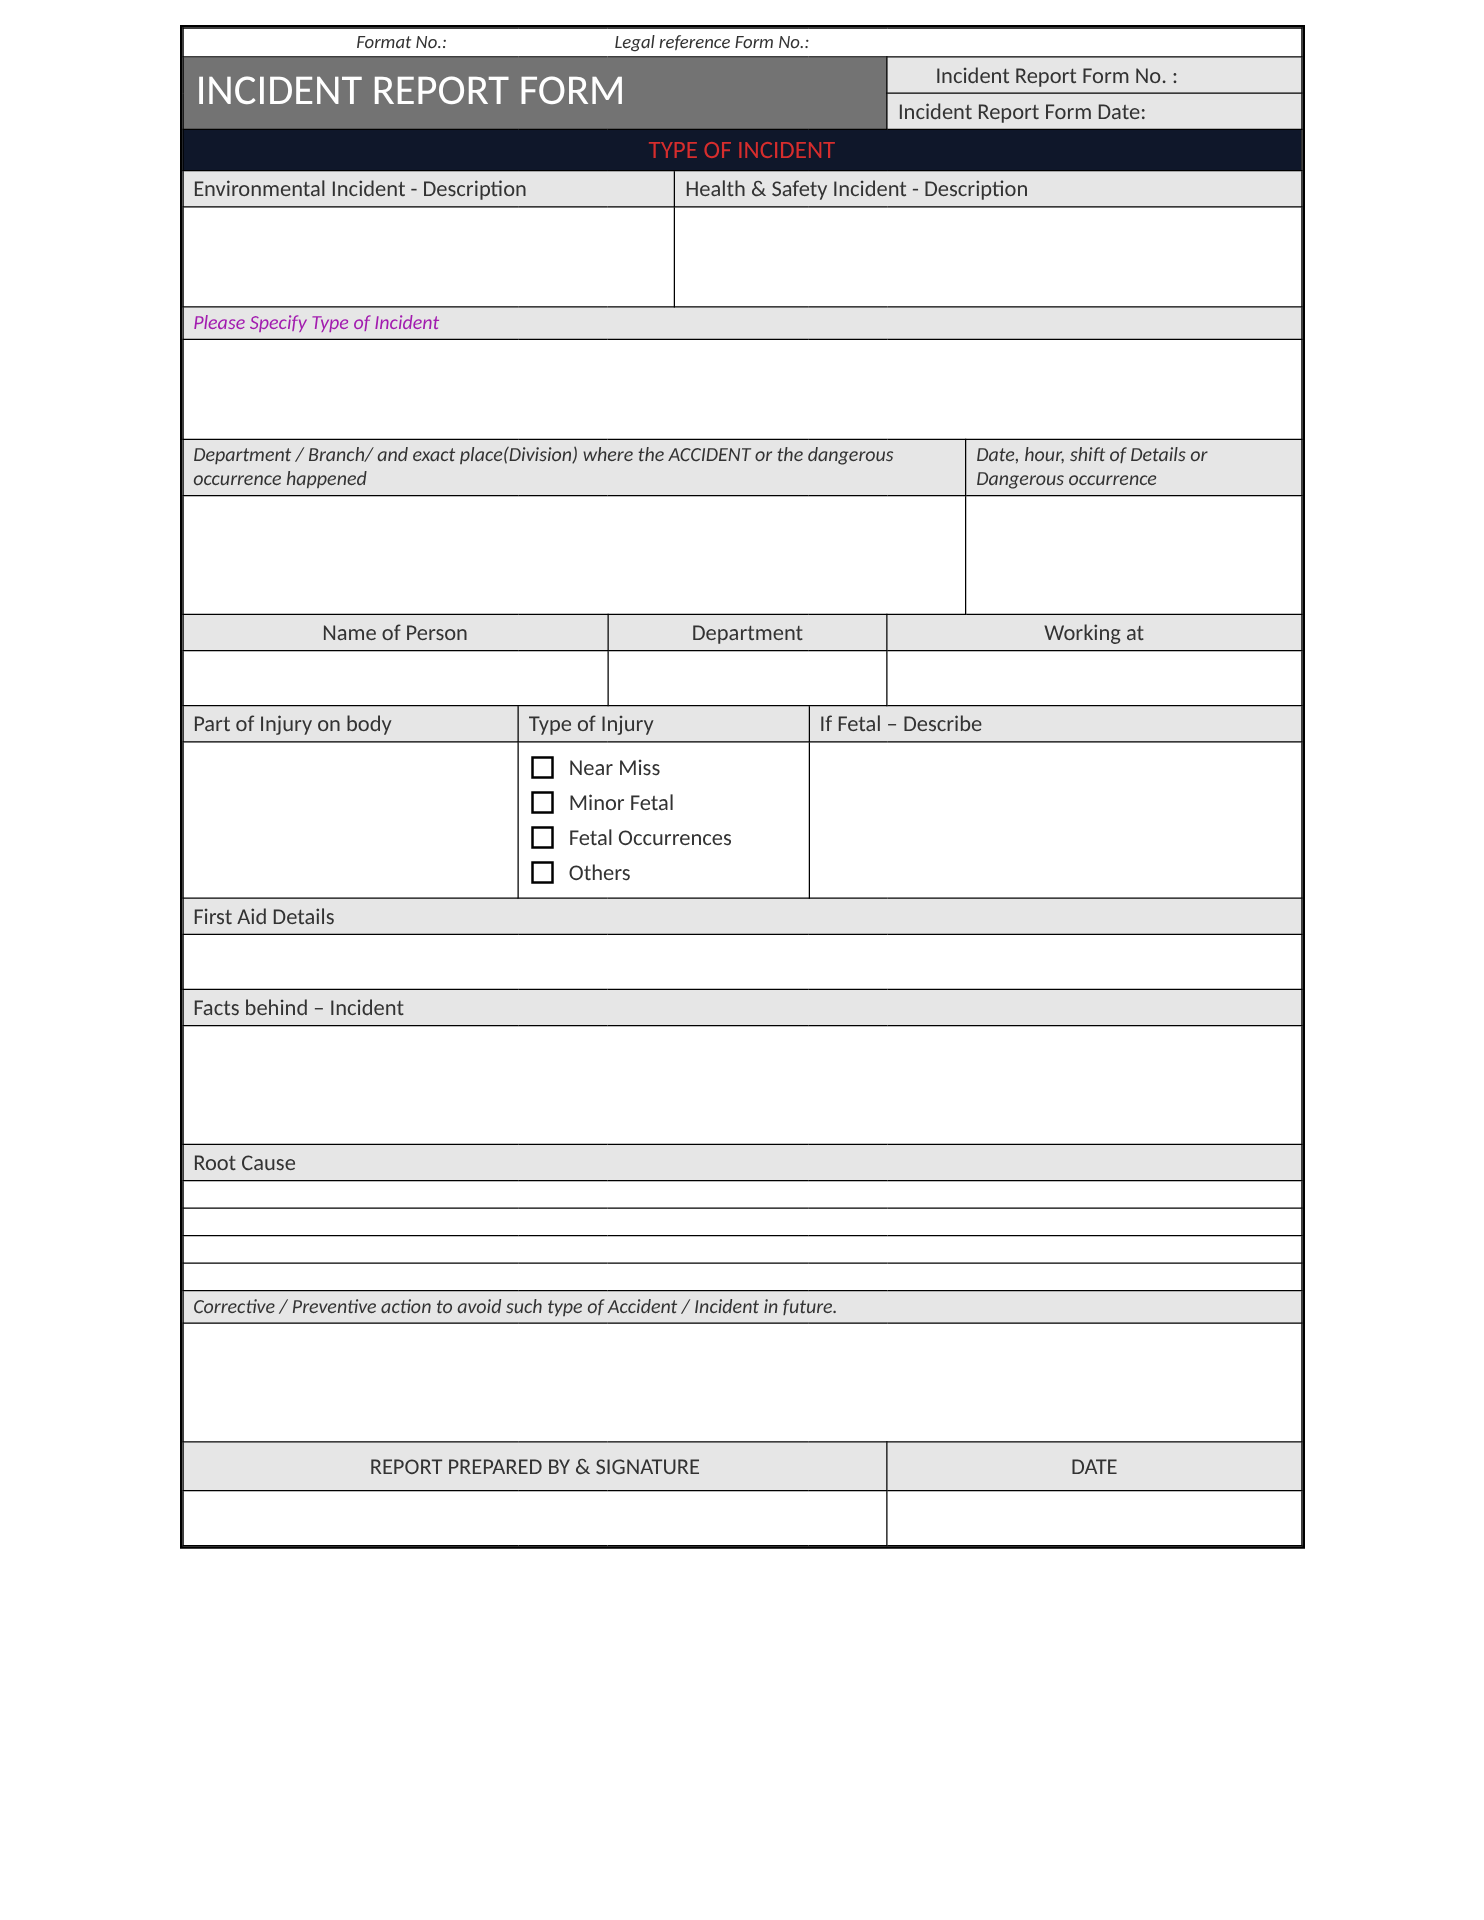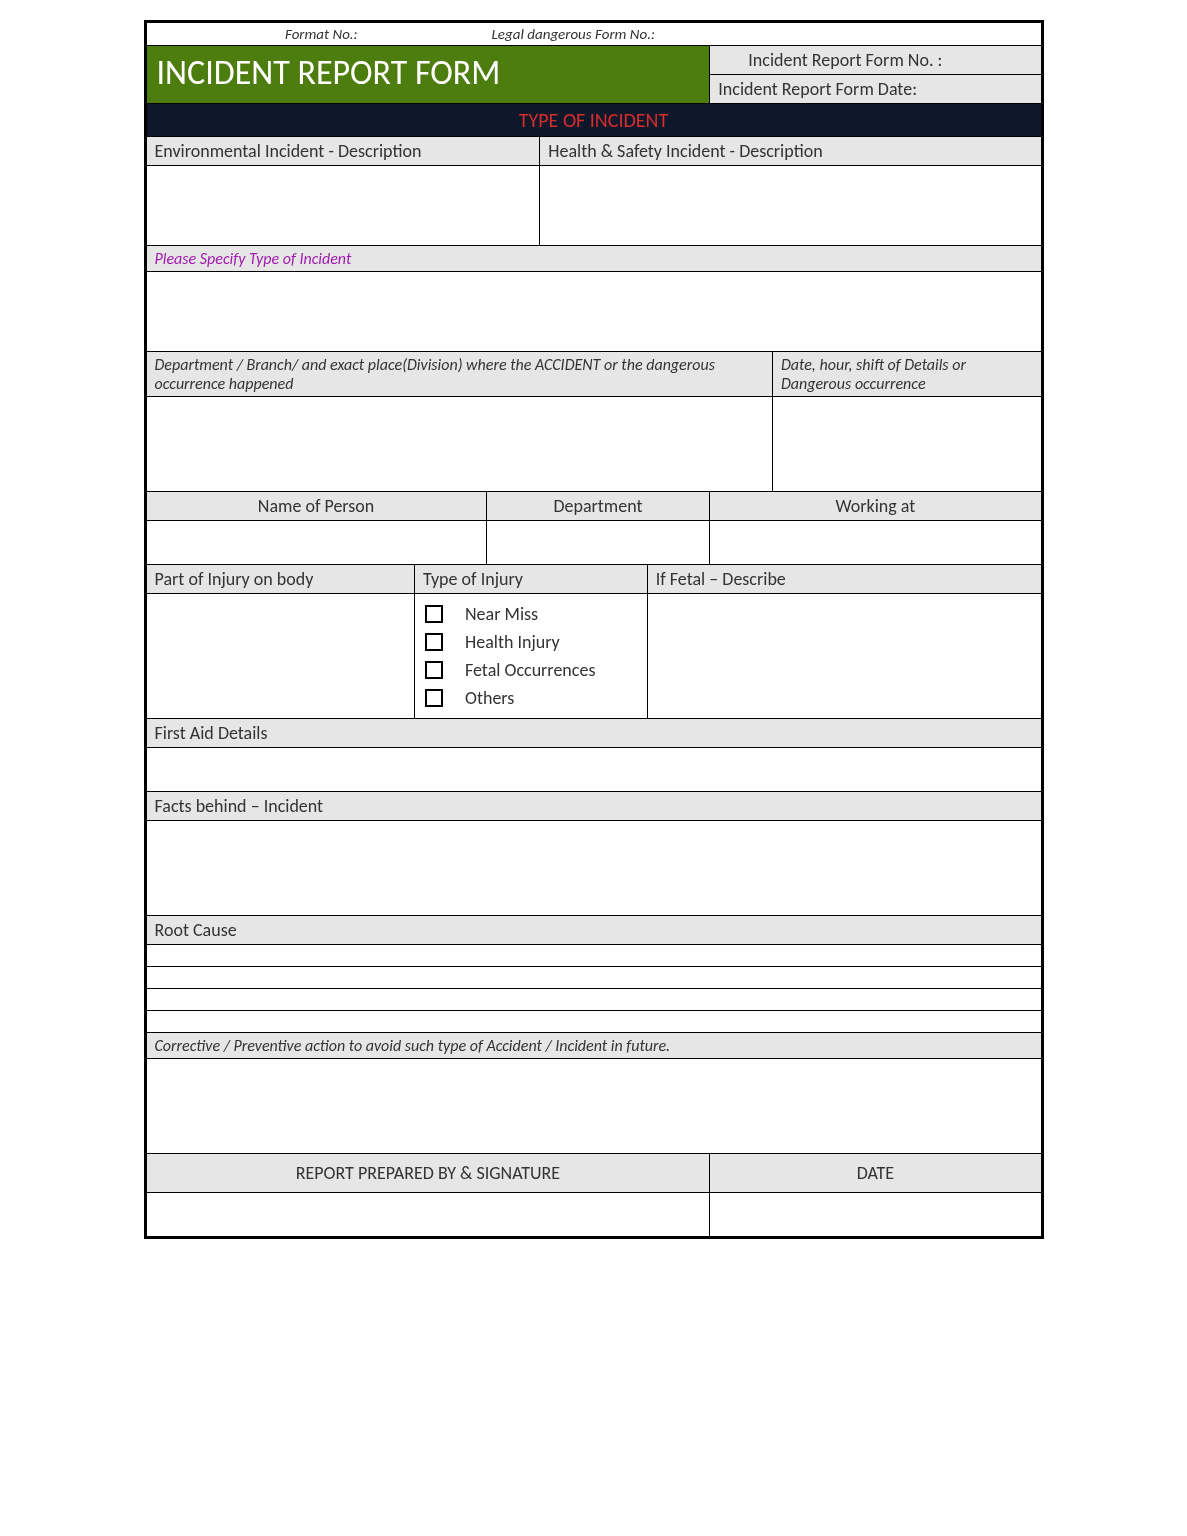--- a/index.html
+++ b/index.html
@@ -21,21 +21,21 @@
     border-collapse: collapse;
     table-layout: fixed;
   }
   td {
     border: 1px solid #000;
     padding: 3px 8px;
     vertical-align: top;
   }
   .header-gray { background: #e6e6e6; }
   .title-dark {
-    background: #4d7c0f;
+    background: #737373;
     color: #fff;
     font-size: 34px;
     padding: 6px 10px;
     font-weight: 400;
   }
   .type-incident {
     text-align: center;
     color: #d62d2d;
     font-size: 20px;
     font-weight: 500;
@@ -52,21 +52,21 @@
     font-size: 16px;
   }
   .center { text-align: center; }
   .blank-row td { height: 44px; }
   .tall-row td { height: 80px; }
   .taller-row td { height: 95px; }
   .thin-row td { height: 22px; padding: 0 8px; }
   .checkbox-row {
     display: flex;
     align-items: center;
-    gap: 22px;
+    gap: 12px;
     padding: 3px 6px;
   }
   .checkbox-box {
     width: 18px;
     height: 18px;
     border: 2.5px solid #000;
     flex-shrink: 0;
   }
   .top-meta {
     font-style: italic;
@@ -86,21 +86,21 @@
         <col style="width:12%">
         <col style="width:7%">
         <col style="width:7%">
         <col style="width:30%">
   </colgroup>
 
   <tbody>
         <tr>
     <td class="top-meta" colspan="7">
       <span style="display:inline-block;width:38%;text-align:center;">Format No.:</span>
-      <span>Legal dangerous Form No.:</span>
+      <span>Legal reference Form No.:</span>
     </td>
   </tr>
 
   <tr>
     <td class="title-dark" colspan="5" rowspan="2">INCIDENT REPORT FORM</td>
     <td class="header-gray" colspan="2" style="font-size:18px;padding-left:38px;">Incident Report Form No. :</td>
   </tr>
   <tr>
     <td class="header-gray" colspan="2" style="font-size:18px;">Incident Report Form Date:</td>
   </tr>
@@ -152,21 +152,21 @@
   </tr>
   <tr>
     <td colspan="1" rowspan="1" style="height:115px;"></td>
     <td colspan="3" style="padding:6px 4px;">
       <div class="checkbox-row">
         <span class="checkbox-box"></span>
         <span>Near Miss</span>
       </div>
       <div class="checkbox-row">
         <span class="checkbox-box"></span>
-        <span>Health Injury</span>
+        <span>Minor Fetal</span>
       </div>
       <div class="checkbox-row">
         <span class="checkbox-box"></span>
         <span>Fetal Occurrences</span>
       </div>
       <div class="checkbox-row">
         <span class="checkbox-box"></span>
         <span>Others</span>
       </div>
     </td>

